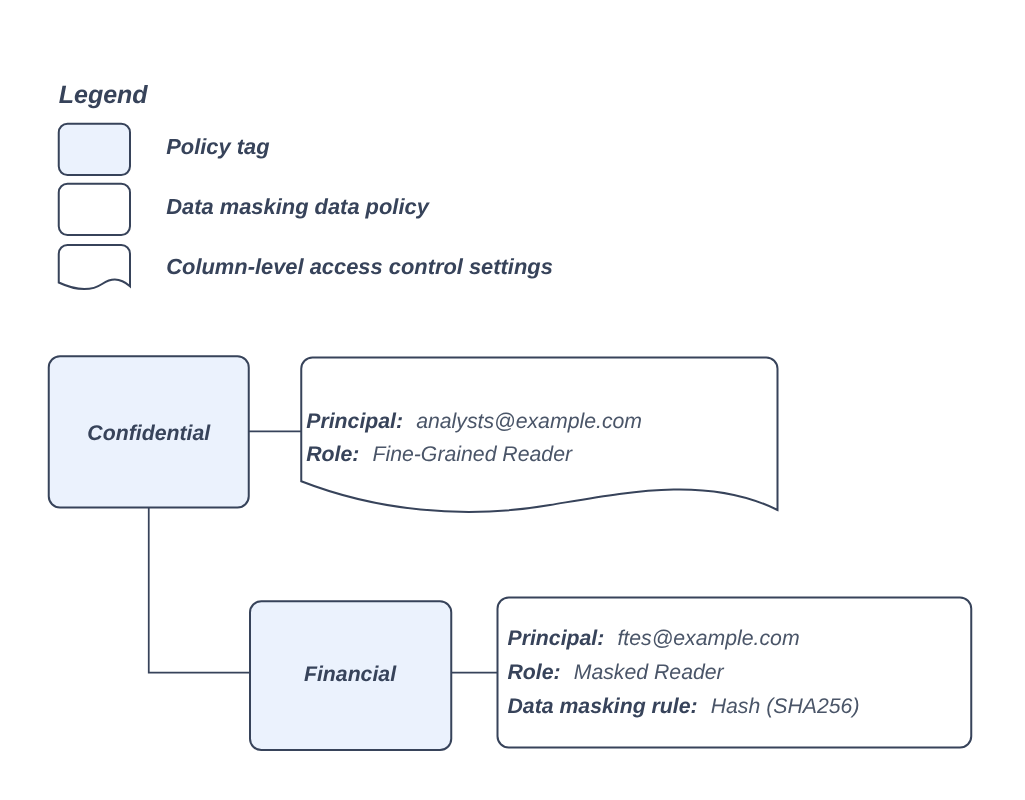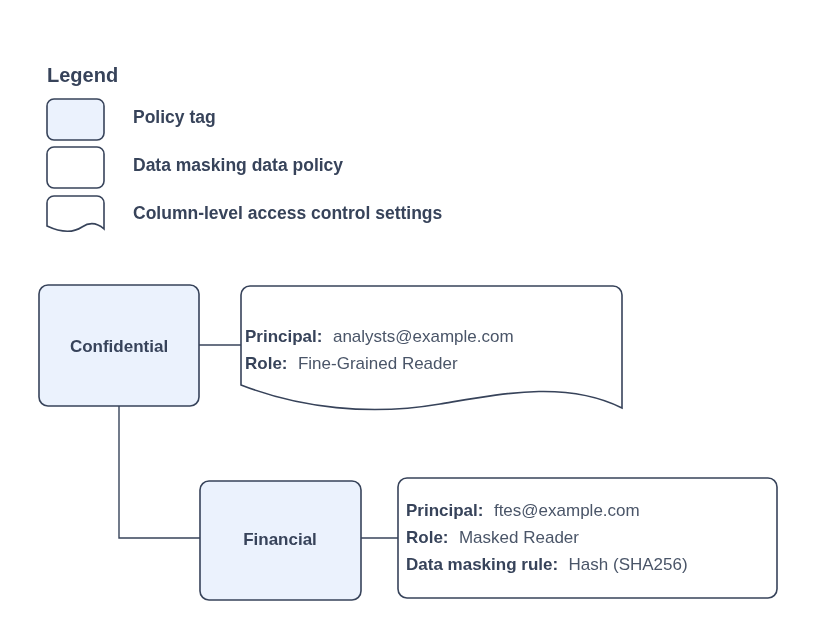--- a/index.html
+++ b/index.html
@@ -12,20 +12,21 @@
     width: 820px;
     height: 640px;
     font-family: "Liberation Sans", sans-serif;
     color: #37435a;
     overflow: hidden;
   }
   #diagram-root {
     position: relative;
     width: 820px;
     height: 628px;
+    font-style: italic;
   }
   svg.canvas {
     position: absolute;
     top: 0;
     left: 0;
     width: 820px;
     height: 640px;
   }
   .shape-fill-tag   { fill: #ebf2fd; }
   .shape-fill-plain { fill: #ffffff; }

